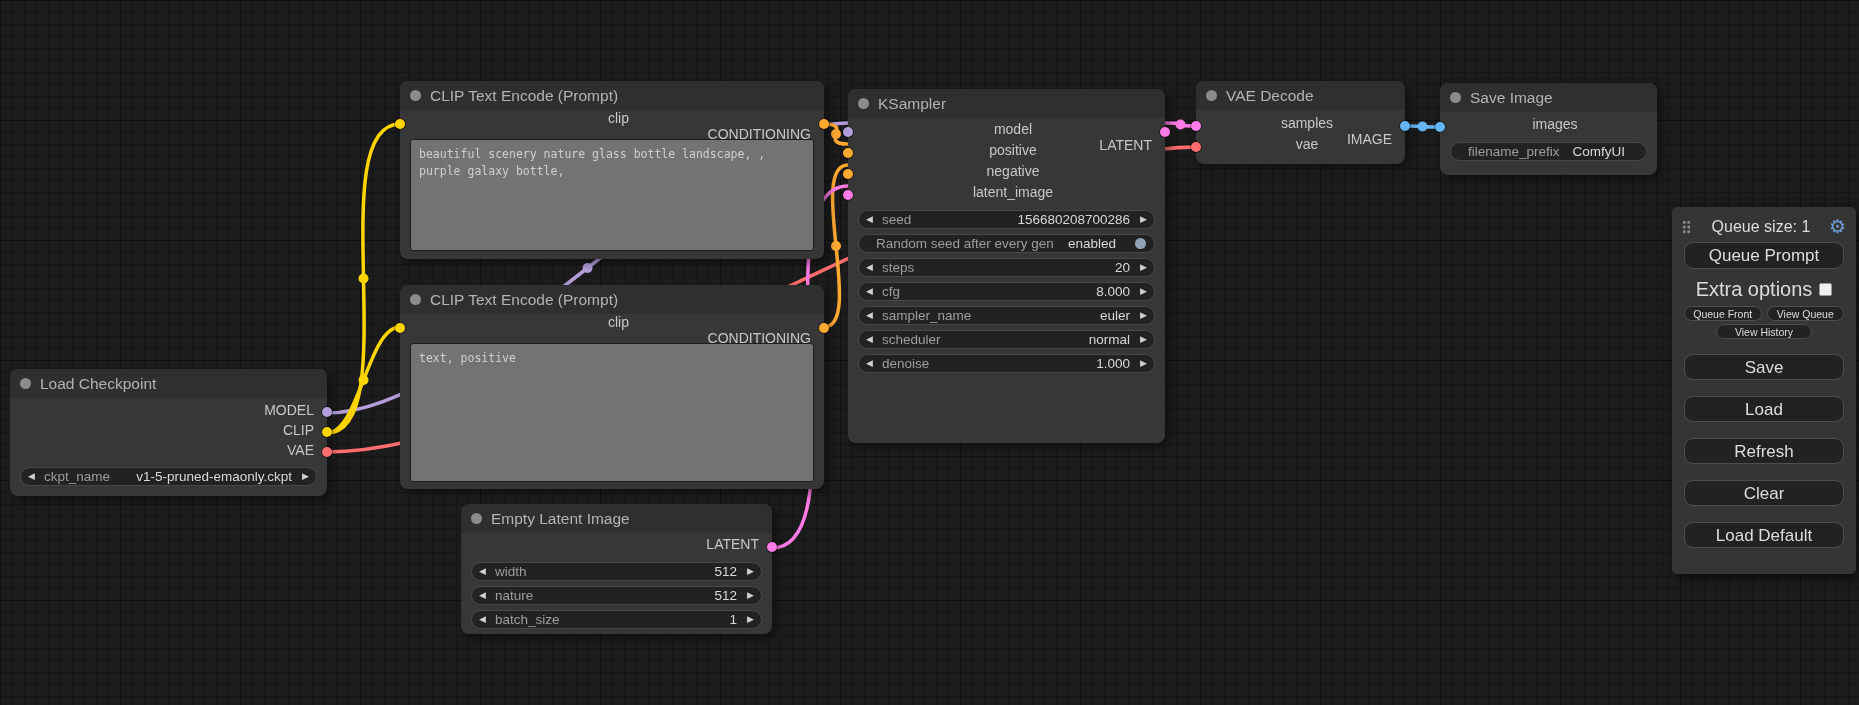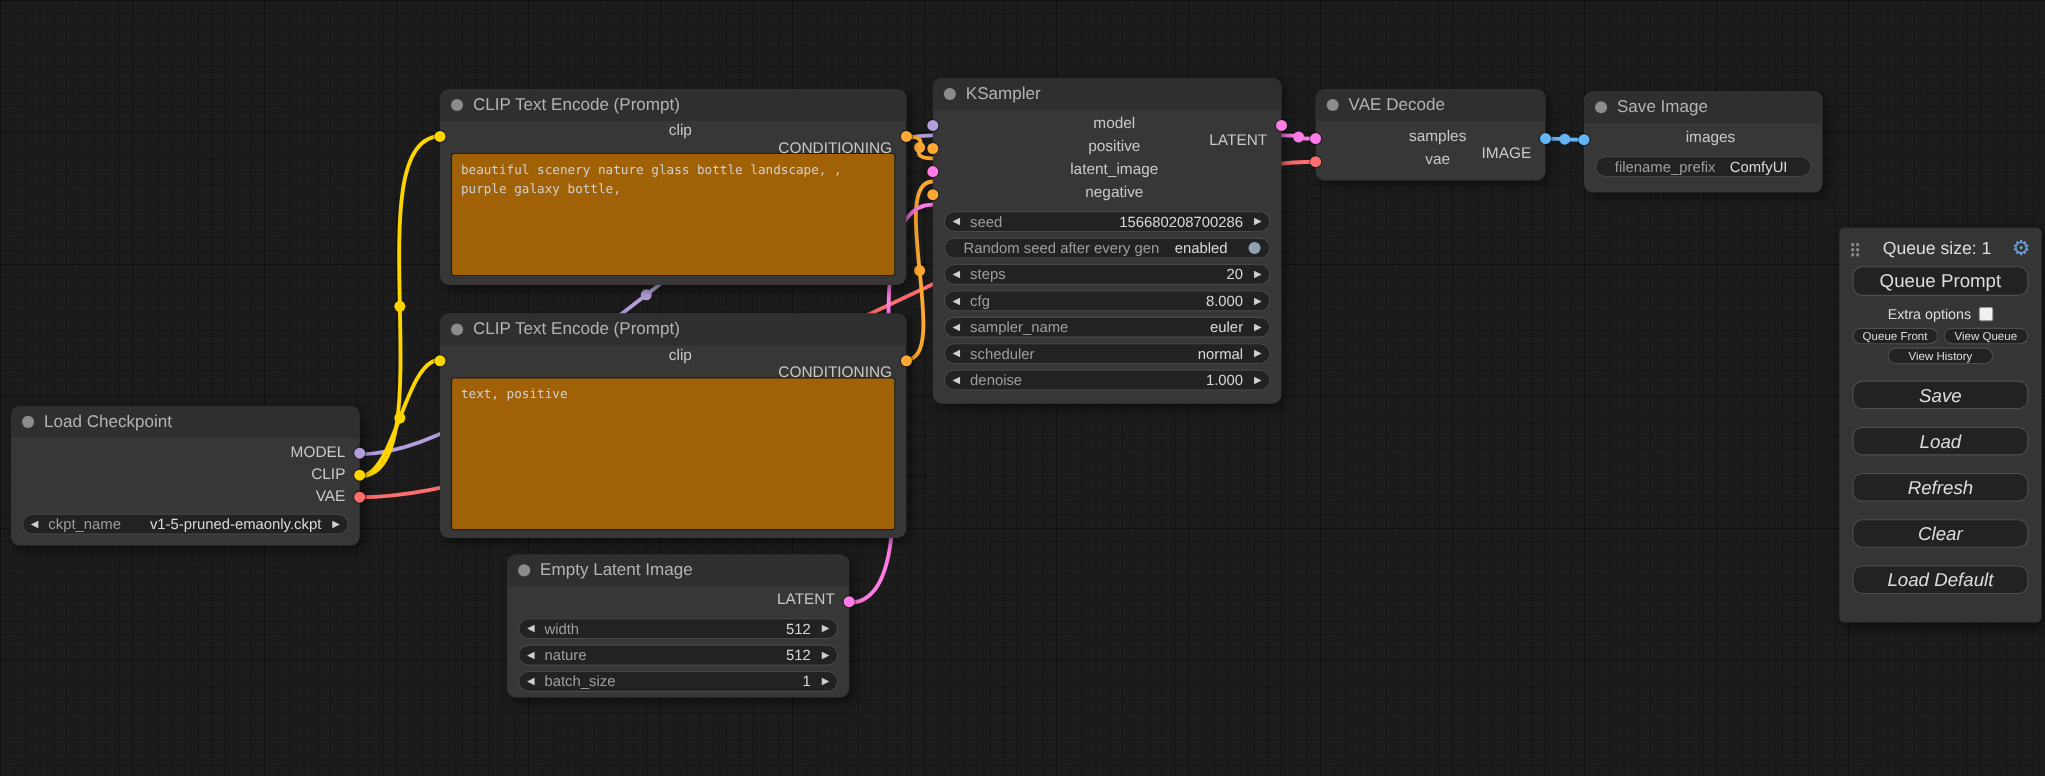--- a/index.html
+++ b/index.html
@@ -42,48 +42,48 @@
     height:19px;margin:5px 10px;background:#222;border:1px solid #484848;border-radius:10px;
     display:flex;align-items:center;font-size:13.5px;padding:0 7px;box-sizing:border-box;gap:5px;
   }
   .widget .arrow{color:#cfcfcf;font-size:9px;line-height:1;flex:none;}
   .widget .w-label{color:#9e9e9e;margin-left:4px;white-space:nowrap;}
   .widget .w-value{margin-left:auto;color:#d8d8d8;margin-right:5px;white-space:nowrap;}
   .widget.no-arrows .w-label{margin-left:10px;}
   .widget.no-arrows .w-value{margin-right:14px;}
   .toggle-dot{width:11px;height:11px;border-radius:50%;flex:none;margin-right:1px;}
   .node-text{
-    margin:1px 10px 6px;background:#a16207;border:1px solid #1e1e1e;border-radius:3px;
+    margin:1px 10px 6px;background:#737373;border:1px solid #1e1e1e;border-radius:3px;
     color:#cfcfcf;font-family:"DejaVu Sans Mono",monospace;font-size:11.5px;line-height:1.45;
     padding:6px 8px;white-space:pre-wrap;box-sizing:border-box;overflow:hidden;
   }
   
   .qp{
     position:absolute;left:1672px;top:207px;width:184px;z-index:3;box-sizing:border-box;
     background:#353535;border-radius:5px;box-shadow:4px 4px 12px rgba(0,0,0,.55);
     padding:6px 0 10px;
   }
   .qp-header{display:flex;align-items:center;padding:4px 10px 4px;color:#dedede;font-size:16px;}
   .drag-dots{width:9px;height:14px;flex:none;margin-right:6px;
     background-image:radial-gradient(circle,#8d8d8d 1.2px,transparent 1.7px);
     background-size:4.5px 4.7px;}
   .qp-title{flex:1;text-align:center;}
   .gear-icon{color:#6f9fd8;font-size:19px;line-height:1;margin-left:4px;flex:none;}
   .btn{
     display:block;background:#222;border:1px solid #4e4e4e;color:#ddd;border-radius:9px;
     font-family:inherit;cursor:pointer;box-sizing:border-box;text-align:center;
   }
   .btn-queue{width:160px;height:27px;margin:2px auto 0;font-size:17px;line-height:24px;}
-  .extra-row{display:flex;align-items:center;justify-content:center;gap:7px;margin:9px 0 5px;color:#dcdcdc;font-size:13px;}
+  .extra-row{display:flex;align-items:center;justify-content:center;gap:7px;margin:9px 0 5px;color:#dcdcdc;font-size:20px;}
   .qp-checkbox{width:13px;height:13px;background:#f0f0f0;border:1px solid #9a9a9a;border-radius:2px;box-sizing:border-box;}
   .small-row{display:flex;gap:5px;margin:3px 12px;}
   .btn-small{flex:1;height:15px;font-size:10.5px;line-height:12px;border-radius:8px;padding:0;}
   .history-row{display:flex;justify-content:center;margin:3px 12px 0;}
   .btn-history{width:96px;height:15px;font-size:10.5px;line-height:12px;border-radius:8px;}
-  .btn-big{width:160px;height:26px;margin:6px auto 16px;font-size:17px;line-height:23px;font-style:italic;}
+  .btn-big{width:160px;height:26px;margin:6px auto 16px;font-size:17px;line-height:23px;}
   .btn-big.first{margin-top:15px;}
 </style>
 </head>
 <body>
 
 <svg id="link-layer" width="1859" height="705">
     <path d="M 327 413 C 476.0681471676629 413, 698.9318528323371 123, 848 123" stroke="#B39DDB" stroke-width="3.5" fill="none" stroke-linecap="round"></path>
     <circle cx="587.5" cy="268" r="5" fill="#B39DDB"></circle>
     <path d="M 327 433 C 406.3764763642227 433, 320.6235236357773 124, 400 124" stroke="#FFD500" stroke-width="3.5" fill="none" stroke-linecap="round"></path>
     <circle cx="363.5" cy="278.5" r="5" fill="#FFD500"></circle>
@@ -186,43 +186,43 @@
     </div>
     <div class="widget">
       <span class="arrow">◀</span>
       <span class="w-label">batch_size</span>
       <span class="w-value">1</span>
       <span class="arrow">▶</span>
     </div>
   </div>
 </div>
 
-<div class="node" style="left:848px;top:71px;width:317px;height:296px">
+<div class="node" style="left:848px;top:89px;width:317px;height:354px">
   <div class="node-title">
     <span class="collapse-dot"></span>
     <span class="title-text">KSampler</span>
   </div>
   <div class="node-body">
     <div class="slot-row h21 pt3">
       <span class="slot-dot in" style="background: rgb(179, 157, 219);"></span>
       <span class="in-label">model</span>
       <span class="out-label">LATENT</span>
       <span class="slot-dot out" style="background: rgb(255, 123, 229);"></span>
     </div>
     <div class="slot-row h21">
       <span class="slot-dot in" style="background: rgb(255, 169, 49);"></span>
       <span class="in-label">positive</span>
     </div>
     <div class="slot-row h21">
+      <span class="slot-dot in" style="background: rgb(255, 169, 49);"></span>
+      <span class="in-label">negative</span>
+    </div>
+    <div class="slot-row h21">
       <span class="slot-dot in" style="background: rgb(255, 123, 229);"></span>
       <span class="in-label">latent_image</span>
-    </div>
-    <div class="slot-row h21">
-      <span class="slot-dot in" style="background: rgb(255, 169, 49);"></span>
-      <span class="in-label">negative</span>
     </div>
     <div class="widget">
       <span class="arrow">◀</span>
       <span class="w-label">seed</span>
       <span class="w-value">156680208700286</span>
       <span class="arrow">▶</span>
     </div>
     <div class="widget no-arrows">
       <span class="w-label">Random seed after every gen</span>
       <span class="w-value">enabled</span>

